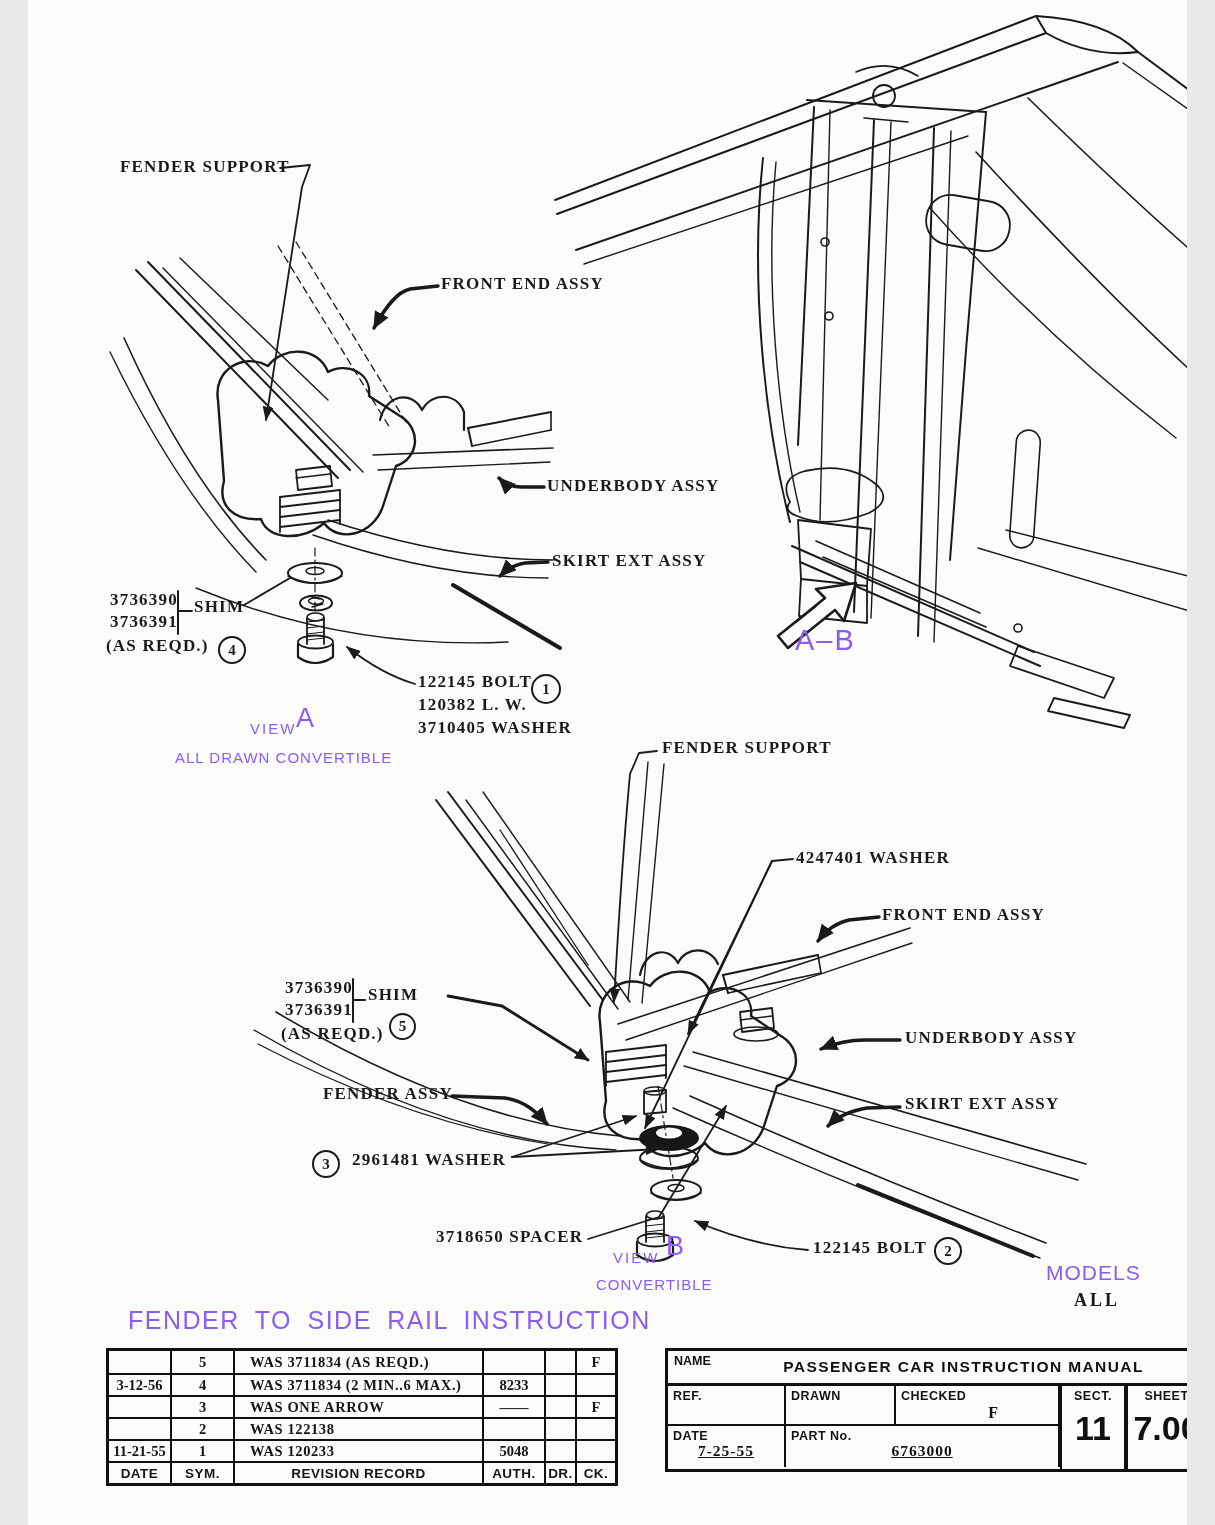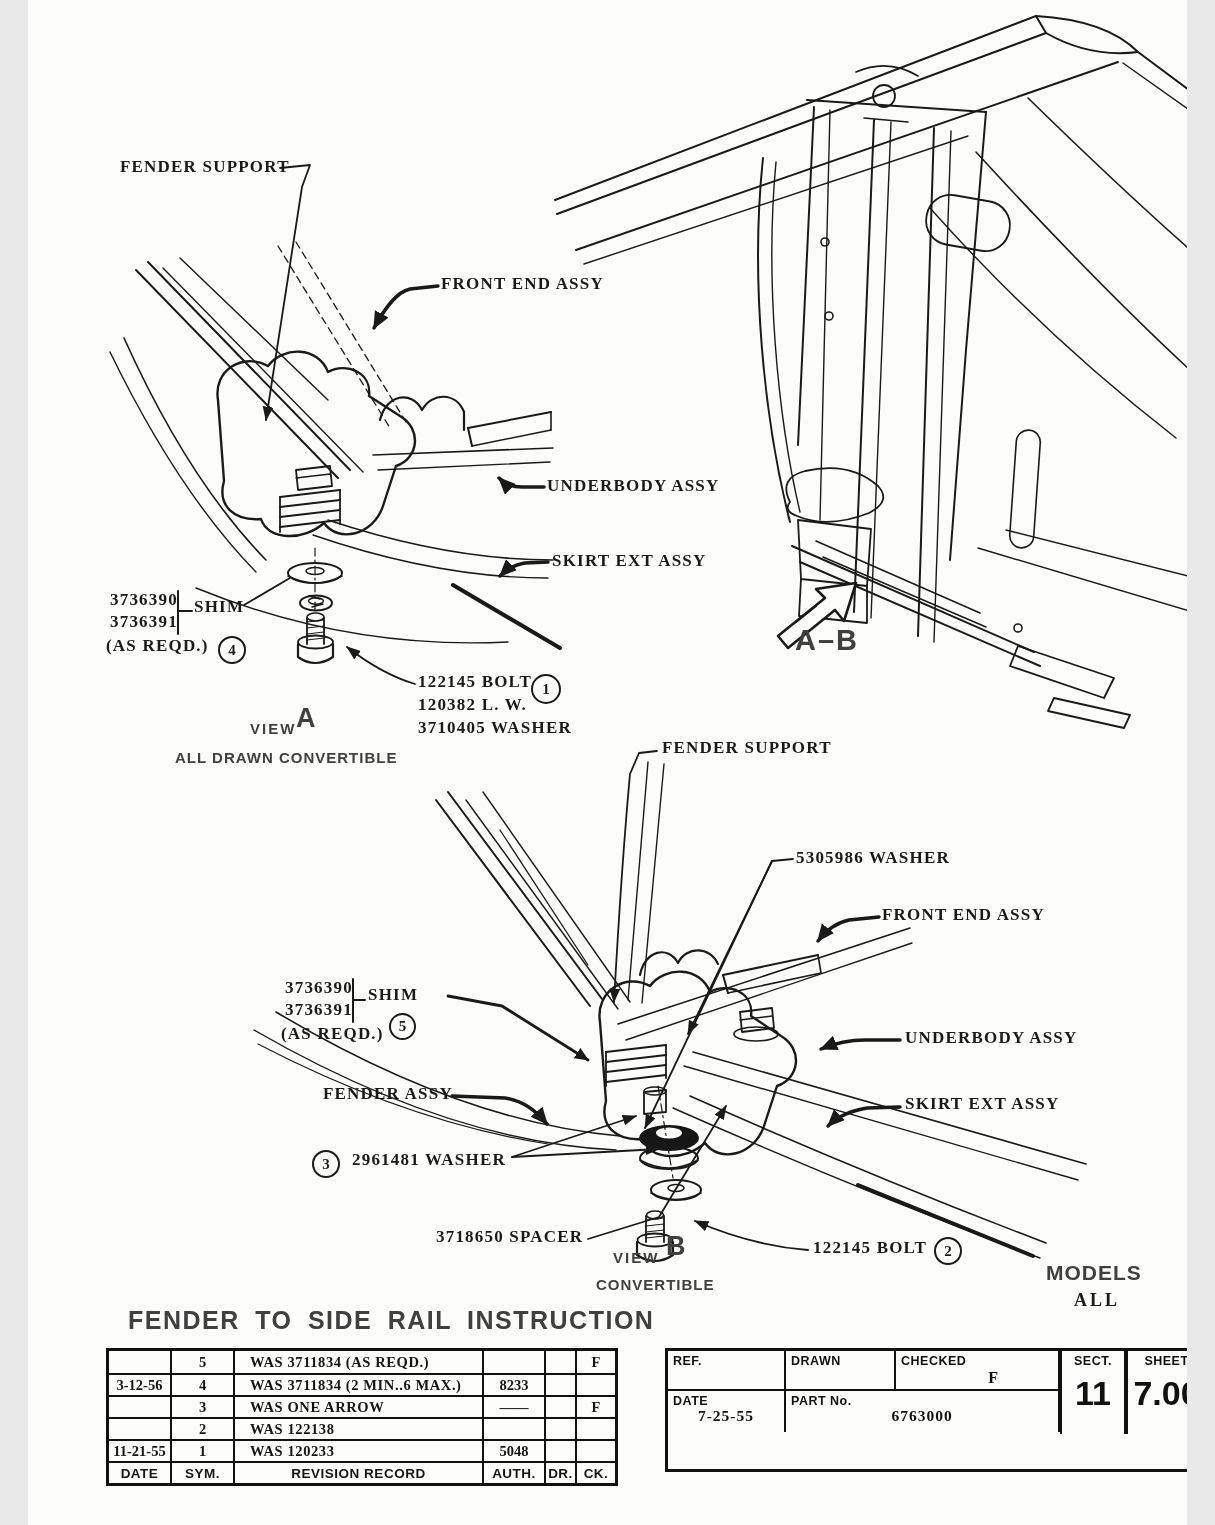--- a/index.html
+++ b/index.html
@@ -1,21 +1,21 @@
 <!DOCTYPE html>
 <html><head>
 <meta charset="utf-8">
 <style>
   * { margin:0; padding:0; box-sizing:border-box; }
   html,body { background:#e9e9e9; }
   .page { position:relative; width:1159px; height:1525px; margin:0 auto; background:#fcfcfa; overflow:hidden; color:#1a1a1a; }
   .art { position:absolute; left:0; top:0; }
   .lbl { position:absolute; font-family:"Liberation Serif", serif; font-weight:700; font-size:17px;
          letter-spacing:1.2px; white-space:nowrap; color:#1a1a1a; }
-  .cap { position:absolute; font-family:"Liberation Sans", sans-serif; font-weight:700; white-space:nowrap; color:#404040; }
+  .cap { position:absolute; font-family:"Liberation Sans", sans-serif; font-weight:400; white-space:nowrap; color:#8b5cf6; }
   .circ { position:absolute; border:2.4px solid #1a1a1a; border-radius:50%;
           display:flex; align-items:center; justify-content:center;
           font-family:"Liberation Serif", serif; font-weight:700; font-size:15px; color:#1a1a1a; }
 
   
   .rev-table { position:absolute; left:78px; top:1348px; width:512px; border:3px solid #111;
                font-family:"Liberation Serif", serif; font-weight:700; color:#151515; background:#fcfcfa; }
   .rrow { display:grid; grid-template-columns:63px 63px 249px 62px 31px 1fr; height:22px; }
   .rrow + .rrow { border-top:2px solid #111; }
   .rcell { border-right:2px solid #111; display:flex; align-items:center; justify-content:center;
@@ -31,21 +31,21 @@
   .tb-name-label { position:absolute; left:6px; top:3px; font-size:12.5px; font-weight:700; }
   .tb-name-value { flex:1; text-align:center; font-weight:700; font-size:15.5px; letter-spacing:1.4px; padding-left:54px; }
   .tb-body { display:flex; height:83px; }
   .tb-left { width:392px; }
   .tb-r1 { height:40px; display:grid; grid-template-columns:118px 110px 1fr; border-bottom:2px solid #111; }
   .tb-r2 { height:41px; display:grid; grid-template-columns:118px 1fr; }
   .tb-cell { border-right:2px solid #111; position:relative; }
   .tb-lab { position:absolute; left:5px; top:3px; font-size:12.5px; font-weight:700; letter-spacing:0.5px; }
   .tb-f { position:absolute; right:60px; bottom:2px; font-family:"Liberation Serif", serif; font-weight:700; font-size:16px; }
   .tb-val { position:absolute; left:0; right:0; top:16px; text-align:center;
-            font-family:"Liberation Serif", serif; font-weight:700; font-size:15.5px; letter-spacing:1px; }
+            font-family:"Liberation Serif", serif; font-weight:700; font-size:15.5px; letter-spacing:1px;text-decoration:underline; }
   .tb-side { border-left:0; border-right:2px solid #111; position:relative; text-align:center; }
   .tb-side:last-child { border-right:none; }
   .tb-side .tb-lab { position:static; display:block; padding-top:3px; text-align:center; }
   .tb-big { font-weight:700; font-size:34px; letter-spacing:0; line-height:1; margin-top:8px; }
 </style>
 </head>
 <body>
 
 <div class="page">
 
@@ -278,21 +278,21 @@
   <div class="circ" style="left:503px;top:674px;width:30px;height:30px">1</div>
   <div class="lbl" style="left:390px;top:695px">120382 L. W.</div>
   <div class="lbl" style="left:390px;top:718px">3710405 WASHER</div>
   <div class="cap" style="left:222px;top:720px;font-size:15px;letter-spacing:2px">VIEW</div>
   <div class="cap" style="left:268px;top:703px;font-size:27px">A</div>
   <div class="cap" style="left:147px;top:749px;font-size:15px;letter-spacing:1px">ALL DRAWN CONVERTIBLE</div>
 
   <div class="cap" style="left:767px;top:624px;font-size:29px;letter-spacing:2px">A–B</div>
 
   <div class="lbl" style="left:634px;top:738px">FENDER SUPPORT</div>
-  <div class="lbl" style="left:768px;top:848px">5305986 WASHER</div>
+  <div class="lbl" style="left:768px;top:848px">4247401 WASHER</div>
   <div class="lbl" style="left:854px;top:905px">FRONT END ASSY</div>
   <div class="lbl" style="left:877px;top:1028px">UNDERBODY ASSY</div>
   <div class="lbl" style="left:877px;top:1094px">SKIRT EXT ASSY</div>
   <div class="lbl" style="left:257px;top:978px">3736390</div>
   <div class="lbl" style="left:257px;top:1000px">3736391</div>
   <div class="lbl" style="left:340px;top:985px">SHIM</div>
   <div class="lbl" style="left:253px;top:1024px">(AS REQD.)</div>
   <div class="circ" style="left:361px;top:1013px;width:27px;height:27px">5</div>
   <div class="lbl" style="left:295px;top:1084px">FENDER ASSY</div>
   <div class="circ" style="left:284px;top:1150px;width:28px;height:28px">3</div>
@@ -354,20 +354,24 @@
       <div class="rcell">DATE</div>
       <div class="rcell">SYM.</div>
       <div class="rcell">REVISION RECORD</div>
       <div class="rcell">AUTH.</div>
       <div class="rcell">DR.</div>
       <div class="rcell">CK.</div>
     </div>
   </div>
 
   <div class="title-block">
+    <div class="tb-name-row">
+      <span class="tb-name-label">NAME</span>
+      <span class="tb-name-value">PASSENGER CAR INSTRUCTION MANUAL</span>
+    </div>
     <div class="tb-body">
       <div class="tb-left">
         <div class="tb-r1">
           <div class="tb-cell">
             <span class="tb-lab">REF.</span>
           </div>
           <div class="tb-cell">
             <span class="tb-lab">DRAWN</span>
           </div>
           <div class="tb-cell">

